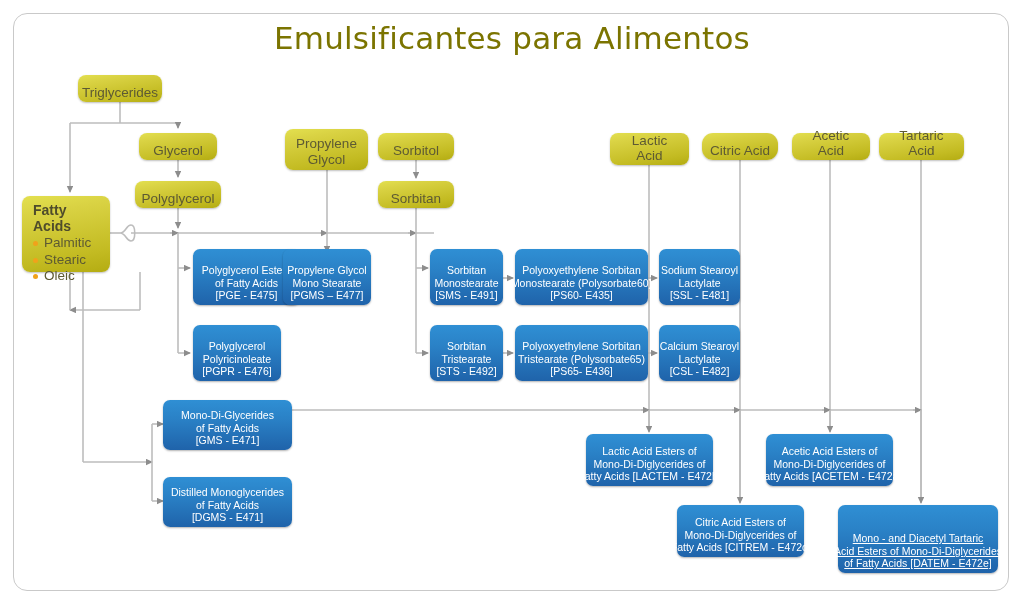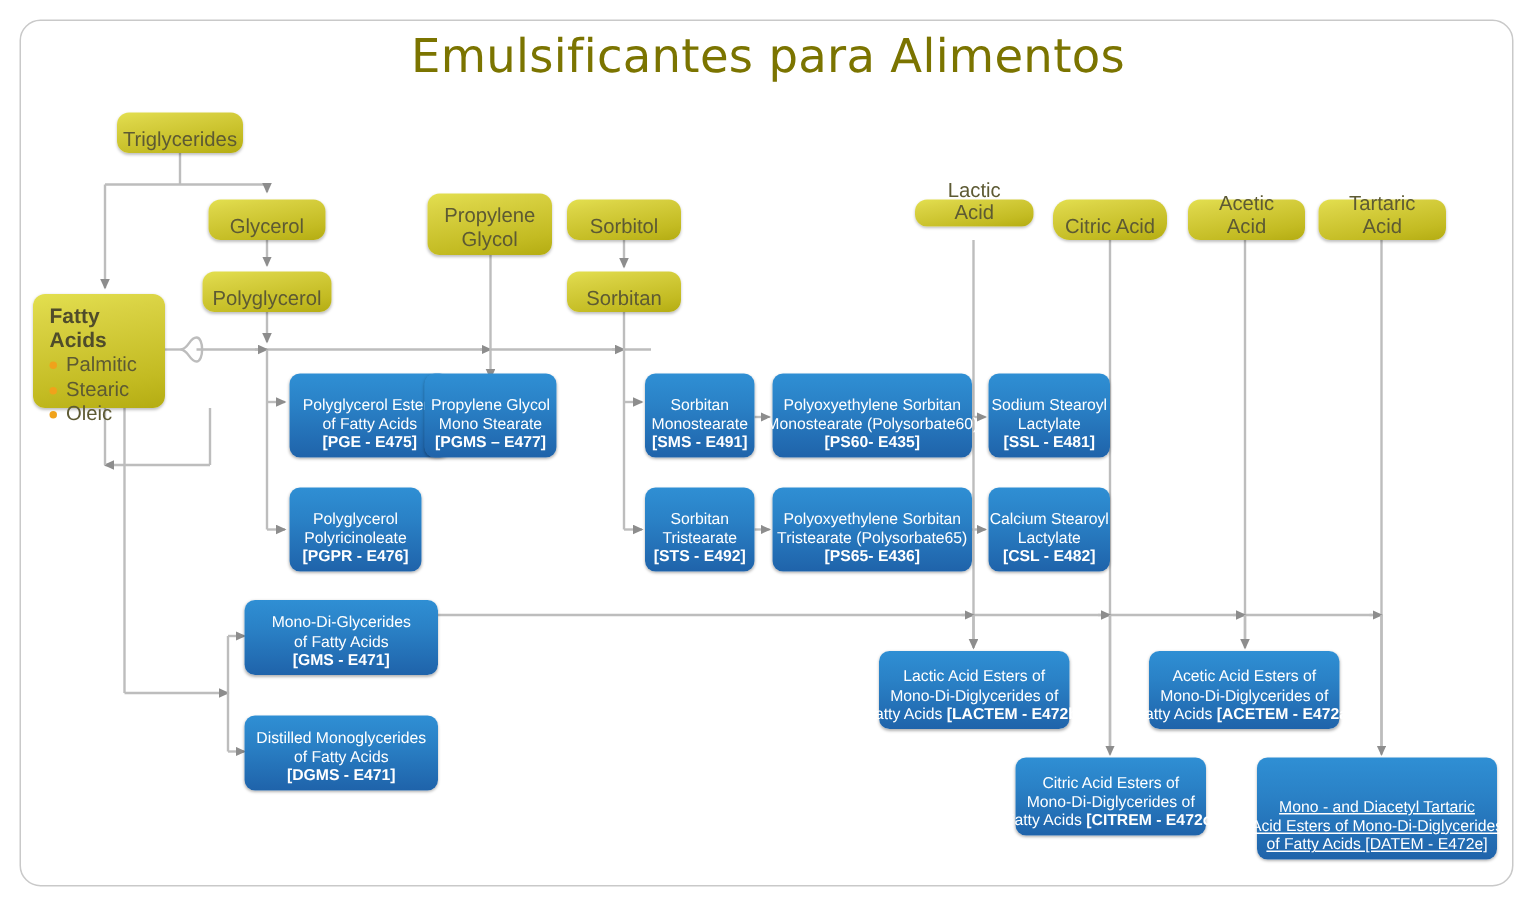--- a/index.html
+++ b/index.html
@@ -27,21 +27,21 @@
         flex-direction:column;align-items:center;justify-content:flex-end;
         text-align:center;border-radius:7px;z-index:5;}
 
   .yellow{background:linear-gradient(170deg,#e3e04f 0%,#d9d243 22%,#c3bb22 75%,#b4ac12 100%);
           color:#5d5a33;font-size:13.5px;border-radius:8px;
           box-shadow:0 1px 2px rgba(0,0,0,.25);padding:2px 8px;}
 
   .blue{background:linear-gradient(180deg,#2f8fd4 0%,#2a81c6 38%,#1f63aa 100%);
         color:#ffffff;font-size:10.5px;line-height:12.6px;border-radius:7px;
         box-shadow:0 1px 2px rgba(0,0,0,.3);padding:3px 5px;}
-  .blue b{font-weight:bold;}
+  .blue b{font-weight:normal;}
   .blue .ln{display:block;white-space:nowrap;}
 
   
   #fattyacids{align-items:flex-start;justify-content:flex-start;
               padding:6px 9px 7px 11px;text-align:left;}
   #fattyacids .fa-title{font-weight:bold;font-size:14px;color:#4f4c2b;
               margin-bottom:1px;}
   #fattyacids ul{list-style:none;margin:0;padding:0;}
   #fattyacids li{font-size:13.5px;color:#5d5a33;line-height:16.5px;
               position:relative;padding-left:11px;white-space:nowrap;}
@@ -150,21 +150,21 @@
   </div>
 
   <div class="node yellow" style="left:378px;top:133px;width:76px;height:27px;">
     <span>Sorbitol</span>
   </div>
 
   <div class="node yellow" style="left:378px;top:181px;width:76px;height:27px;">
     <span>Sorbitan</span>
   </div>
 
-  <div class="node yellow" style="left:610px;top:133px;width:79px;height:18px;">
+  <div class="node yellow" style="left:610px;top:133px;width:79px;height:32px;">
     <span>Lactic Acid</span>
   </div>
 
   <div class="node yellow" style="left:702px;top:133px;width:76px;height:27px;border-radius:11px;">
     <span>Citric Acid</span>
   </div>
 
   <div class="node yellow" style="left:792px;top:133px;width:78px;height:27px;">
     <span>Acetic Acid</span>
   </div>

